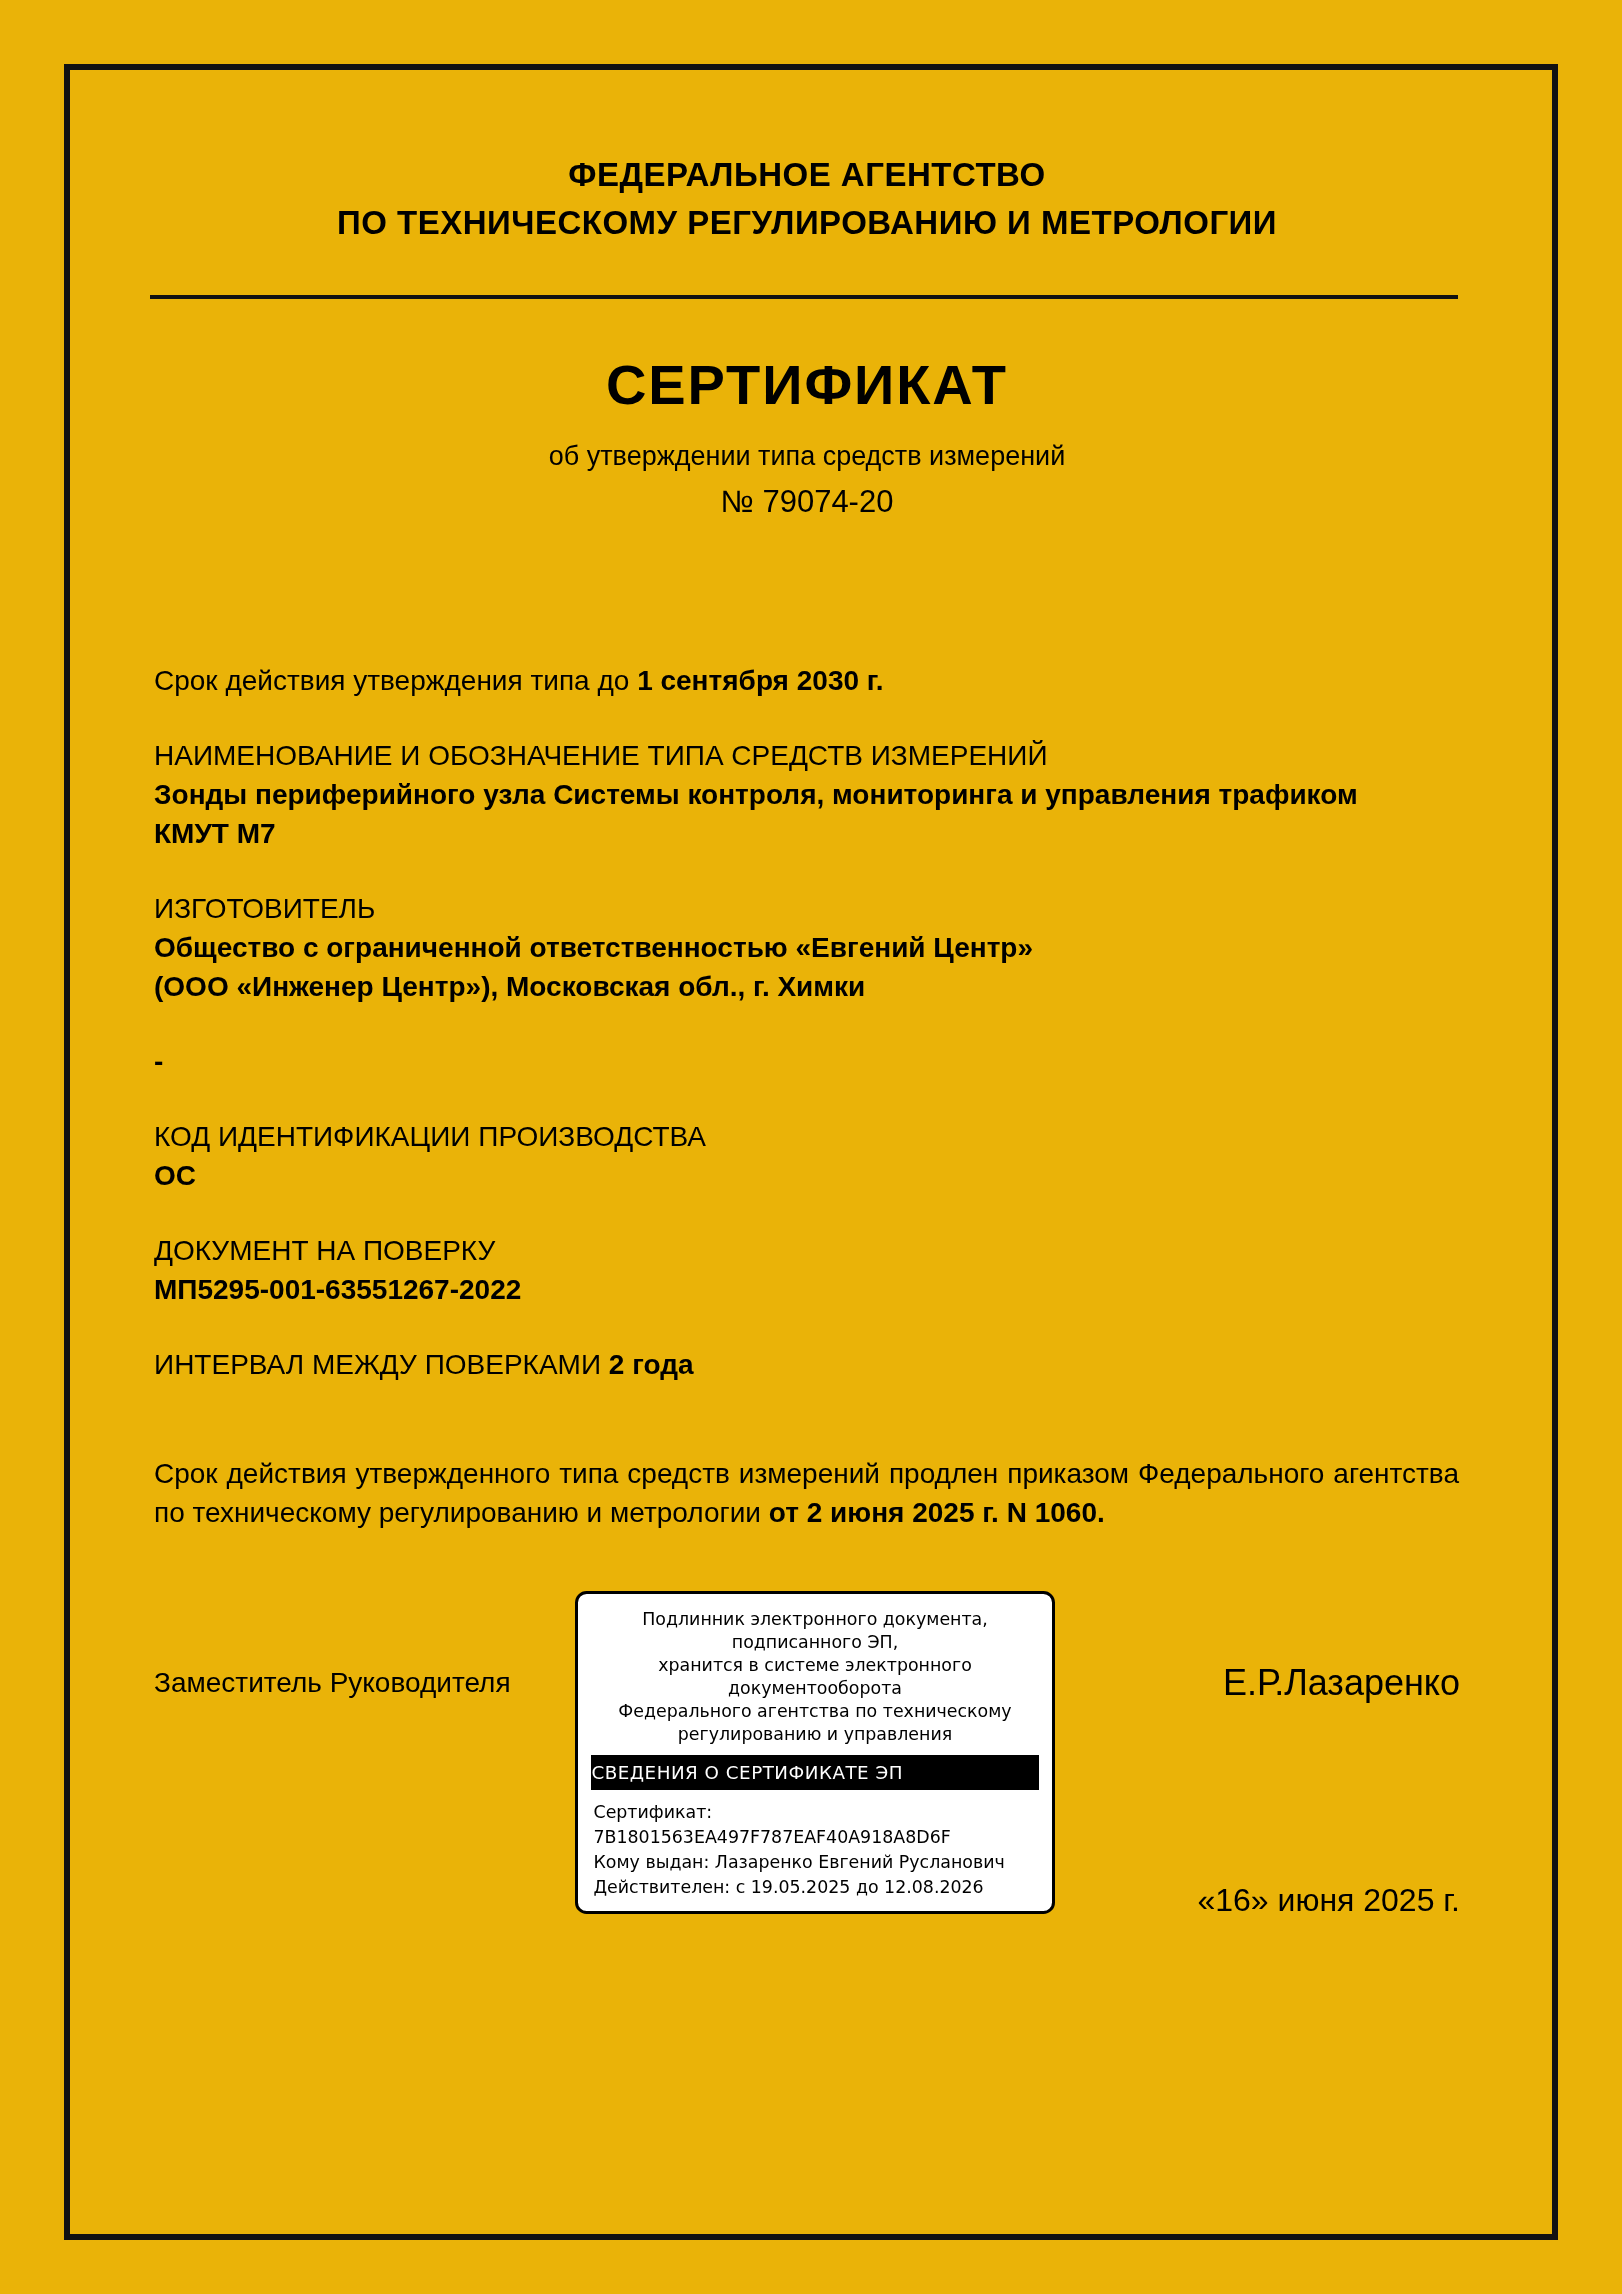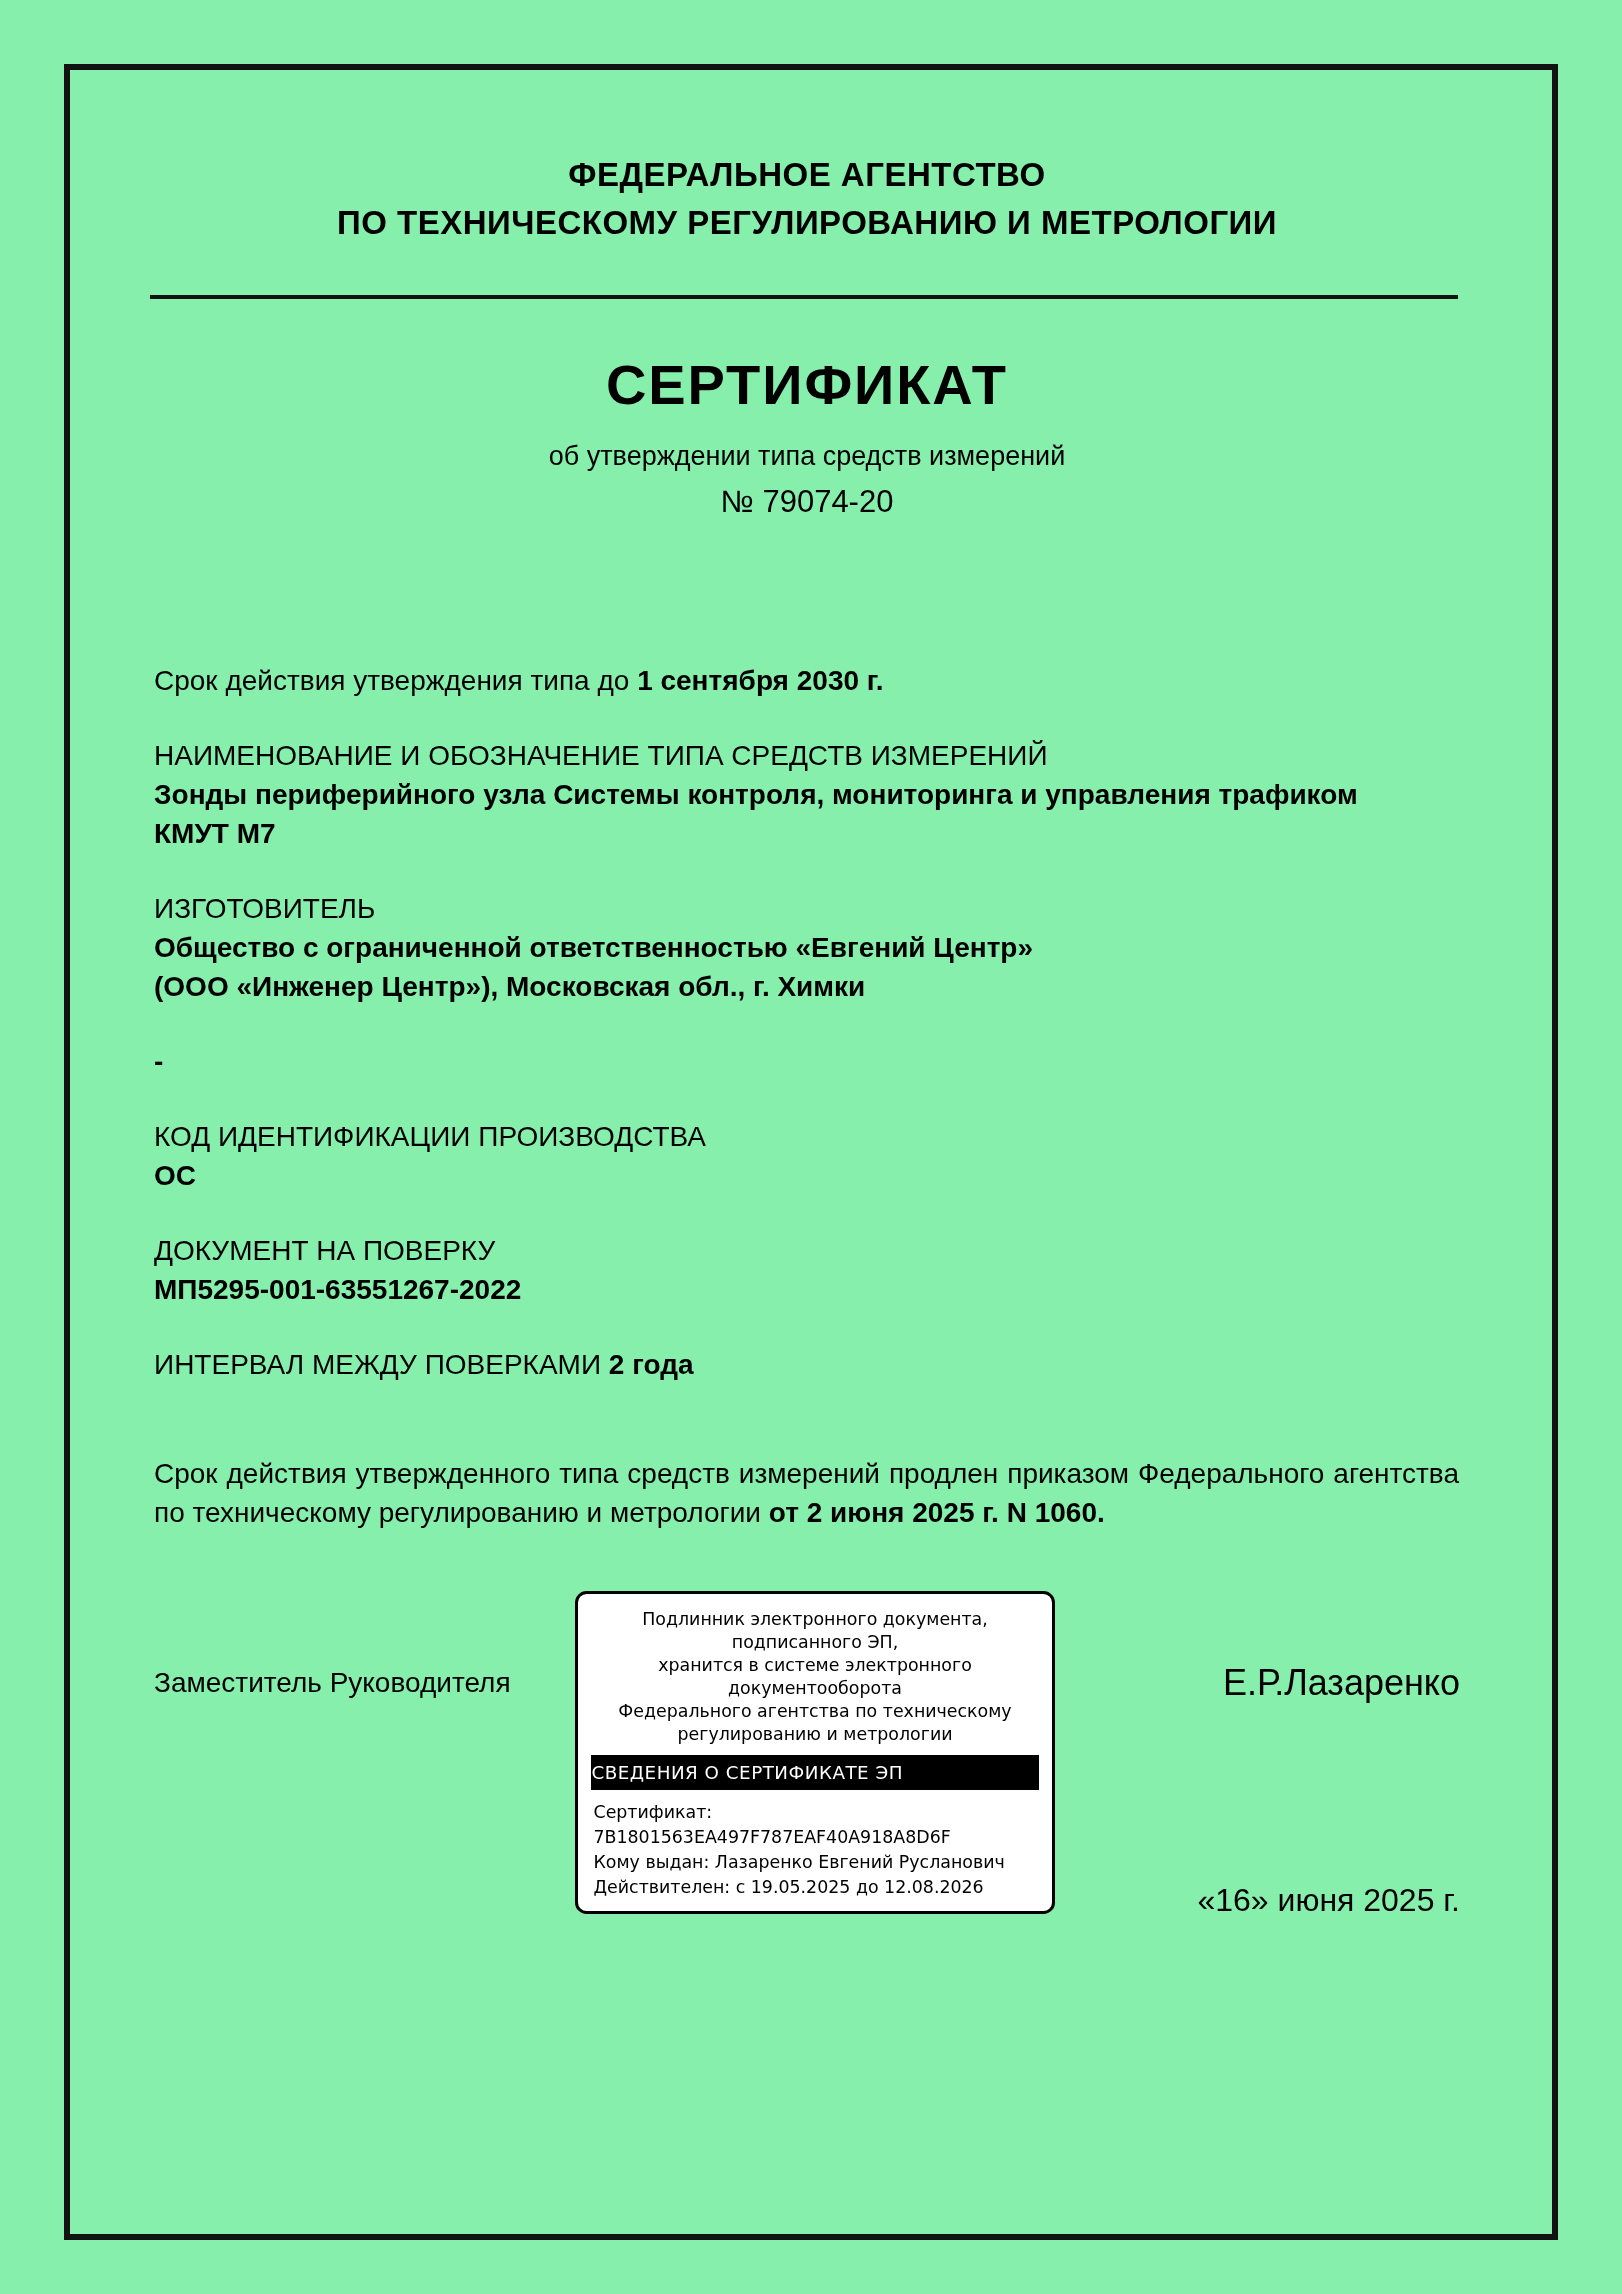--- a/index.html
+++ b/index.html
@@ -3,21 +3,21 @@
 <meta charset="utf-8">
 <style>
   * { margin: 0; padding: 0; box-sizing: border-box; }
   html, body { background: #e8e8e8; }
   body { font-family: "Liberation Sans", sans-serif; color: #000; }
 
   .page {
     position: relative;
     width: 1622px;
     height: 2294px;
-    background: #86efac;
+    background: #eab308;
     margin: 0 auto;
     overflow: hidden;
   }
 
   .frame {
     position: absolute;
     top: 64px; left: 64px; right: 64px; bottom: 54px;
     border: 6.8px solid #121212;
     pointer-events: none;
   }
@@ -197,21 +197,21 @@
   </div>
 
   <div class="sign-left">Заместитель Руководителя</div>
   <div class="sign-right">Е.Р.Лазаренко</div>
 
   <div class="stamp">
     <div class="stamp-head">
       <div>Подлинник электронного документа, подписанного ЭП,</div>
       <div>хранится в системе электронного документооборота</div>
       <div>Федерального агентства по техническому</div>
-      <div>регулированию и метрологии</div>
+      <div>регулированию и управления</div>
     </div>
     <div class="stamp-bar">СВЕДЕНИЯ О СЕРТИФИКАТЕ ЭП</div>
     <div class="stamp-row">Сертификат: 7B1801563EA497F787EAF40A918A8D6F</div>
     <div class="stamp-row">Кому выдан: Лазаренко Евгений Русланович</div>
     <div class="stamp-row">Действителен: с 19.05.2025 до 12.08.2026</div>
   </div>
 
   <div class="doc-date">«16» июня 2025 г.</div>
 
 </div>

